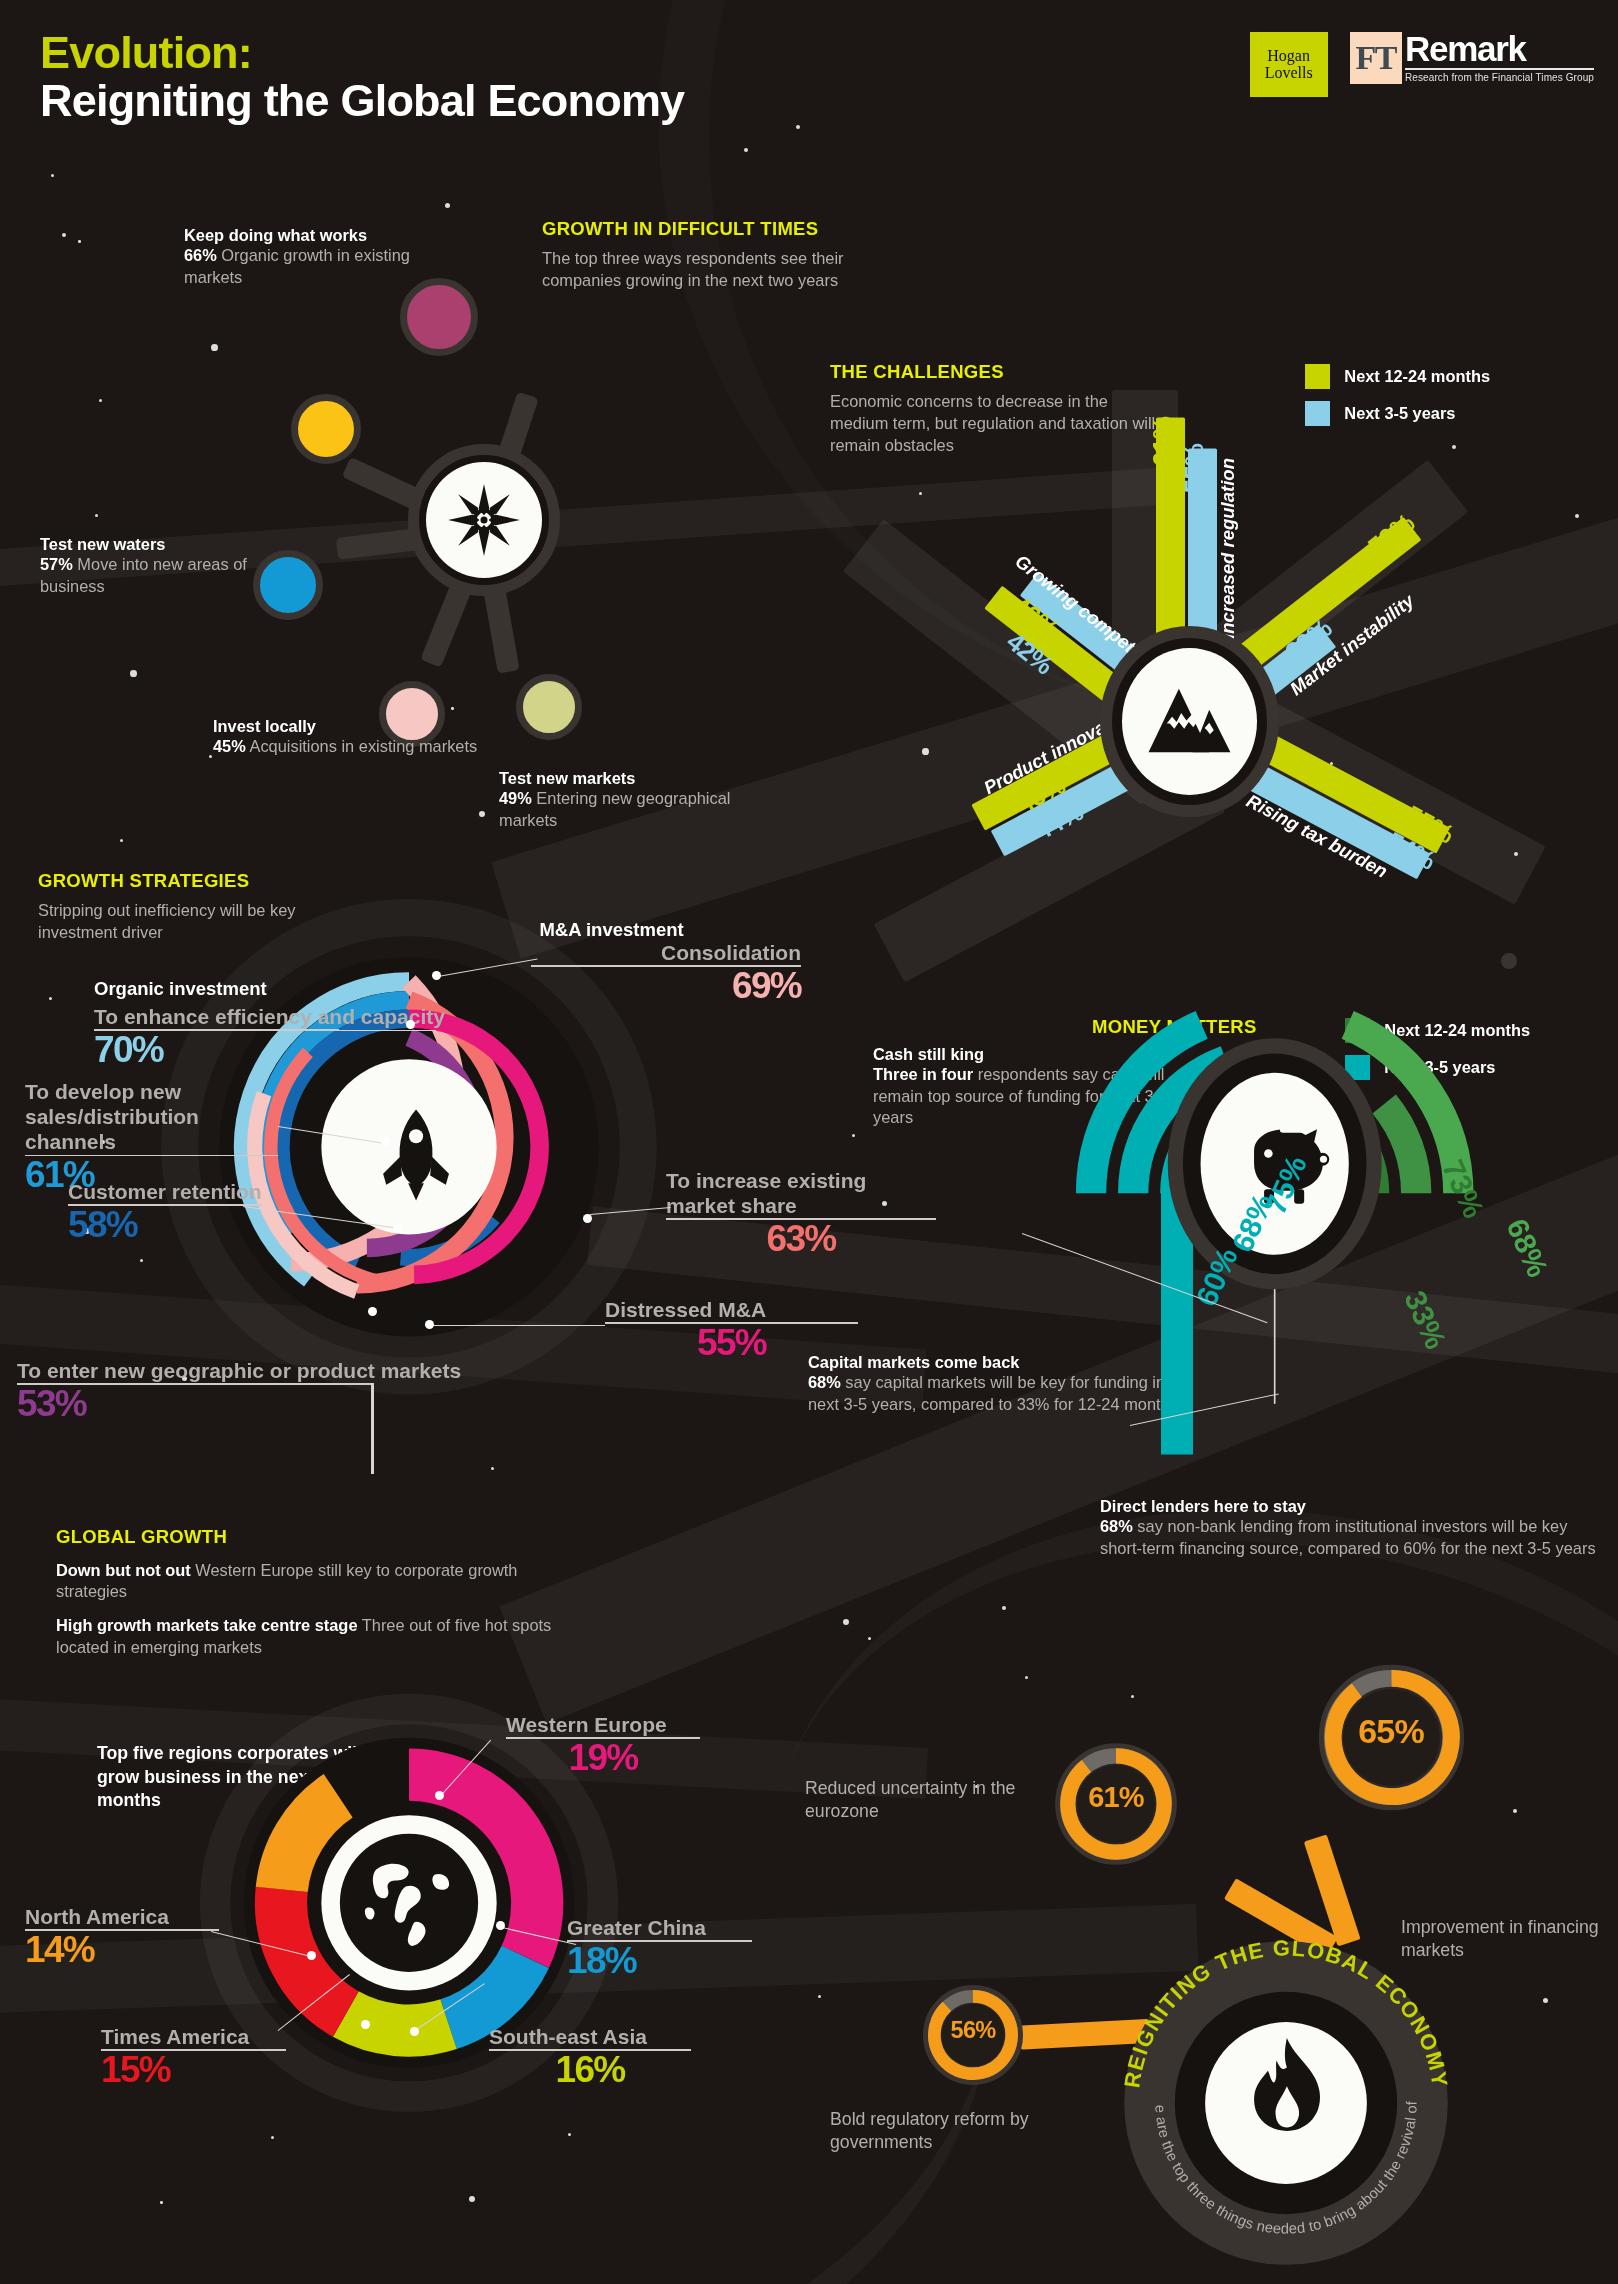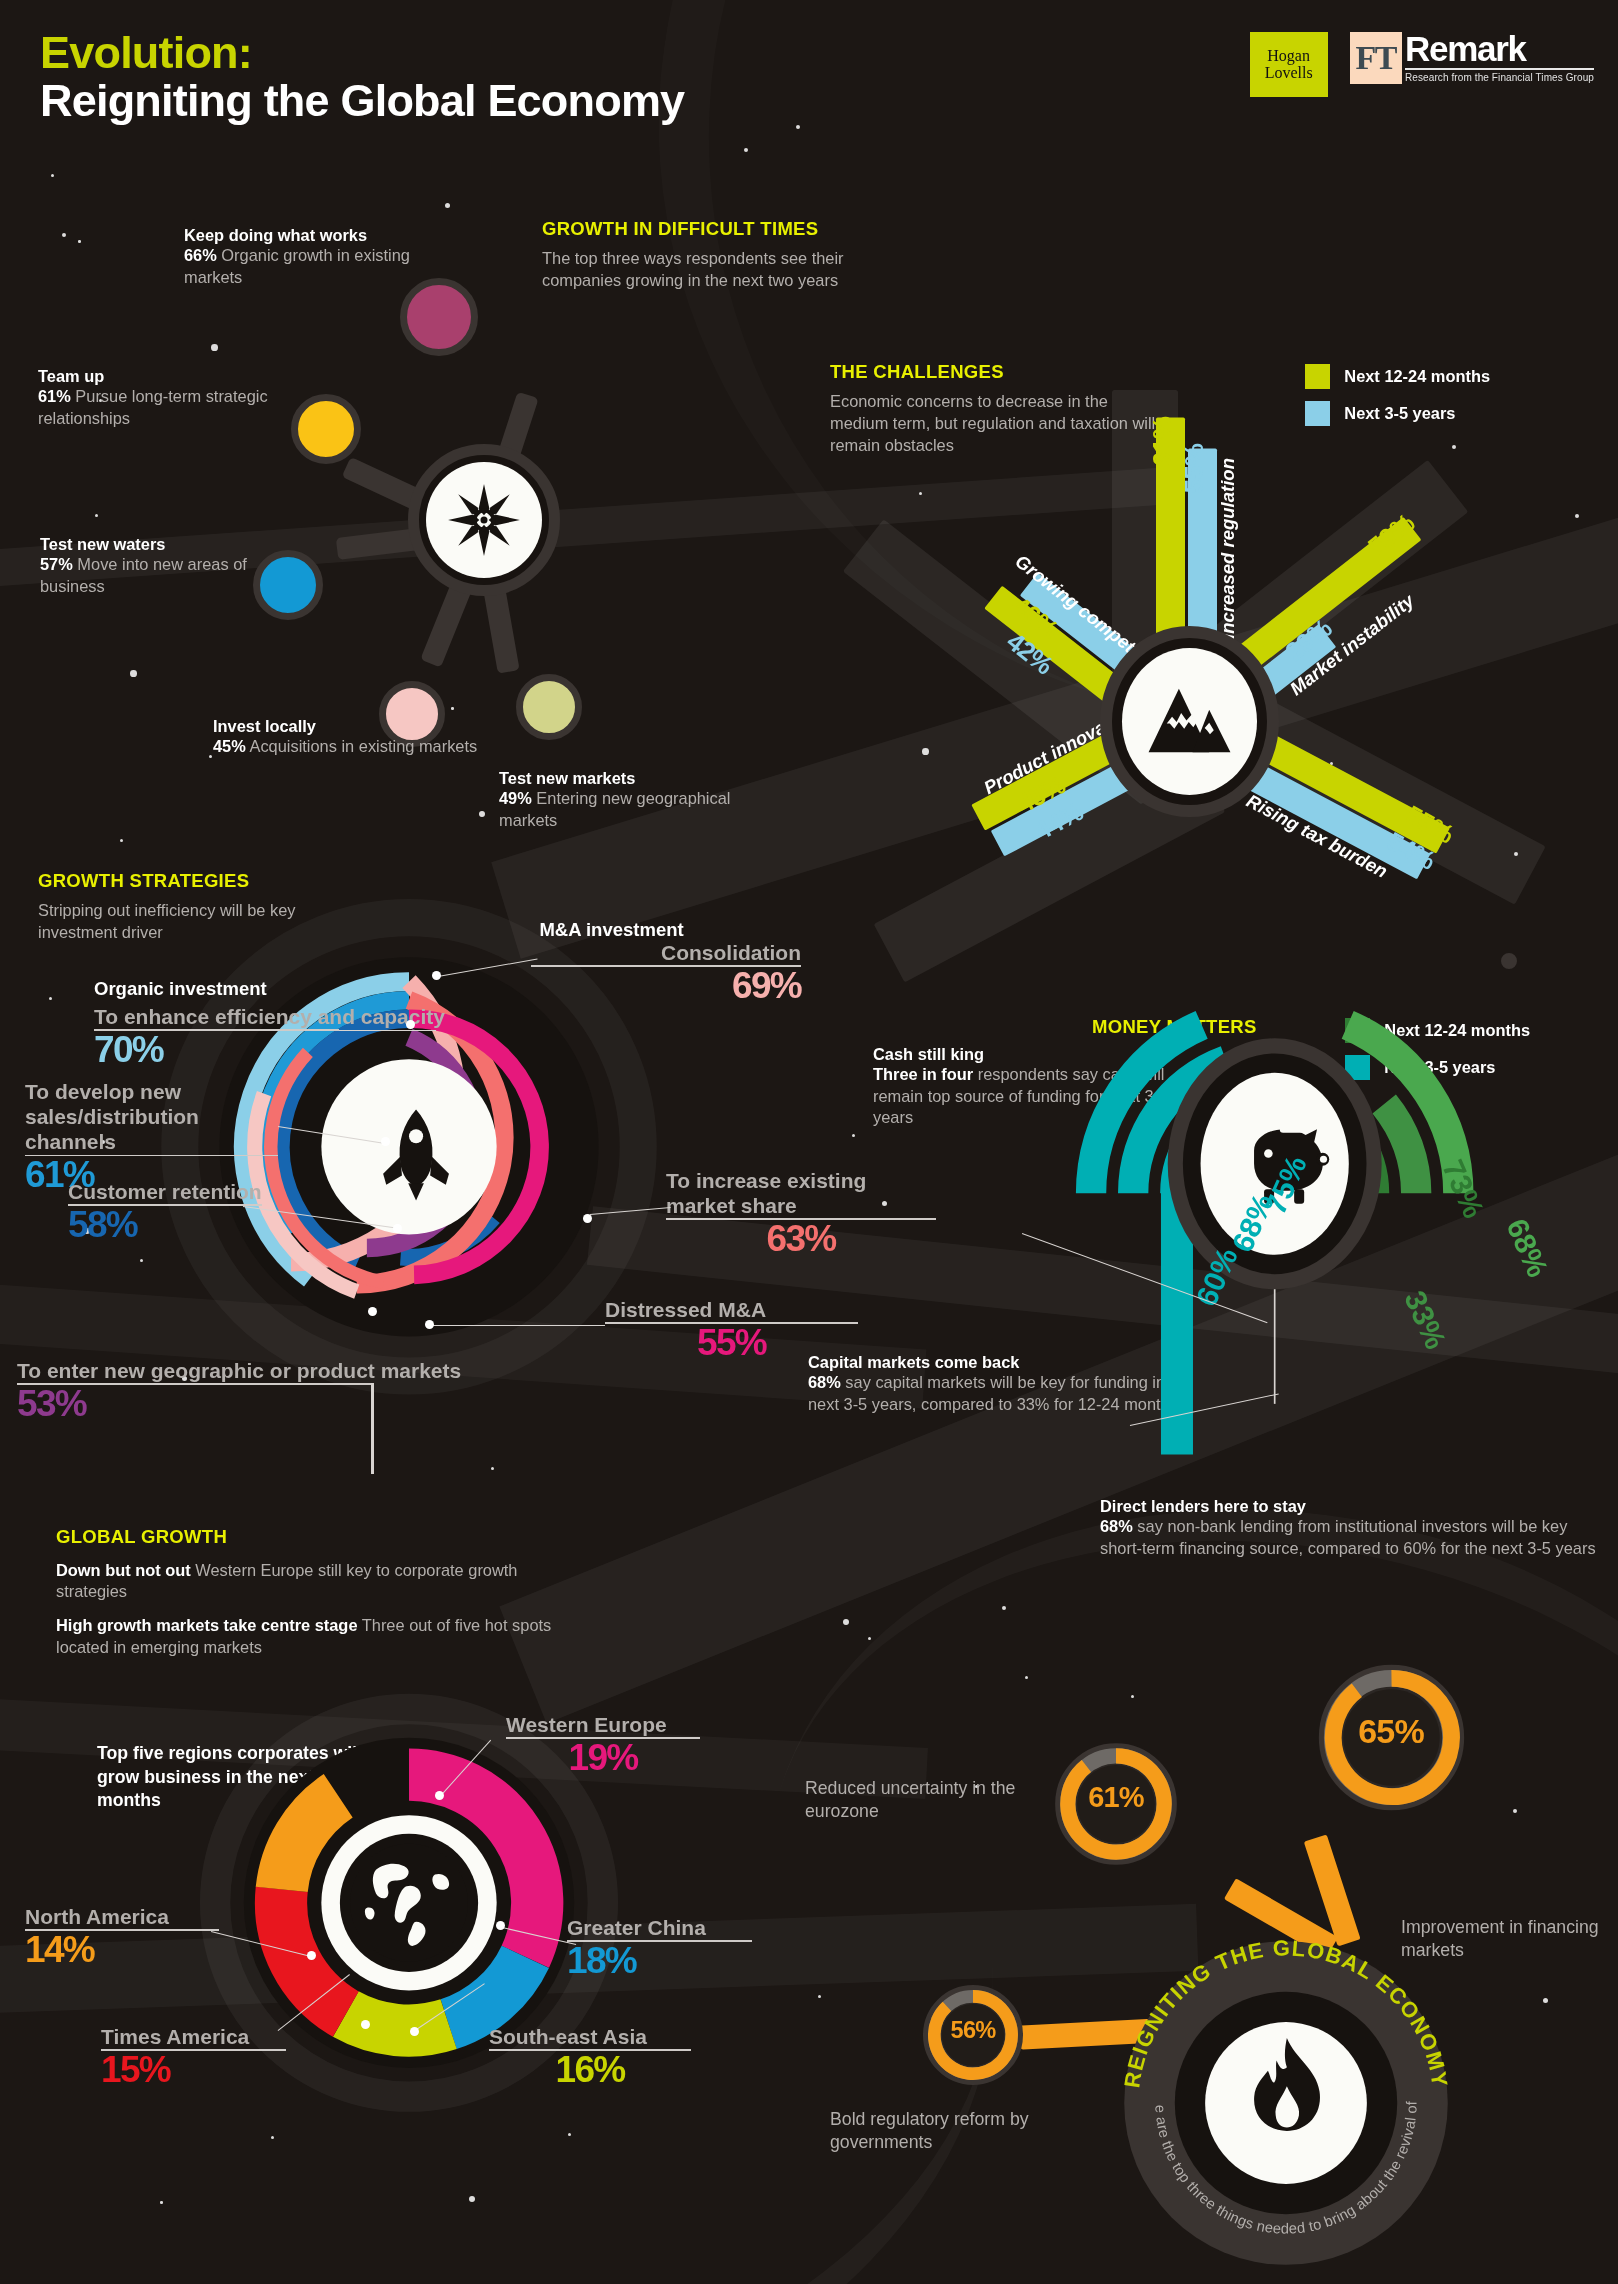--- a/index.html
+++ b/index.html
@@ -203,24 +203,20 @@
     <div class="dotnode" style="left:291px;top:394px;width:70px;height:70px;background:#fac315;"></div>
     <div class="dotnode" style="left:253px;top:550px;width:70px;height:70px;background:#1399d4;"></div>
     <div class="dotnode" style="left:379px;top:681px;width:66px;height:66px;background:#f6c7c3;"></div>
     <div class="dotnode" style="left:516px;top:674px;width:66px;height:66px;background:#d2d48a;"></div>
   </div>
 
   <div class="abs" style="left:184px;top:226px;width:287px;">
     <div class="node-title">Keep doing what works</div>
     <div class="node-txt"><b>66%</b><span> Organic growth in existing markets</span></div>
   </div>
-  <div class="abs" style="left:38px;top:367px;width:270px;">
-    <div class="node-title">Team up</div>
-    <div class="node-txt"><b>61%</b><span> Pursue long-term strategic relationships</span></div>
-  </div>
   <div class="abs" style="left:40px;top:535px;width:253px;">
     <div class="node-title">Test new waters</div>
     <div class="node-txt"><b>57%</b><span> Move into new areas of business</span></div>
   </div>
   <div class="abs" style="left:169px;top:717px;width:270px;margin-left:44px;">
     <div class="node-title">Invest locally</div>
     <div class="node-txt"><b>45%</b><span> Acquisitions in existing markets</span></div>
   </div>
   <div class="abs" style="left:499px;top:769px;width:253px;">
     <div class="node-title">Test new markets</div>

